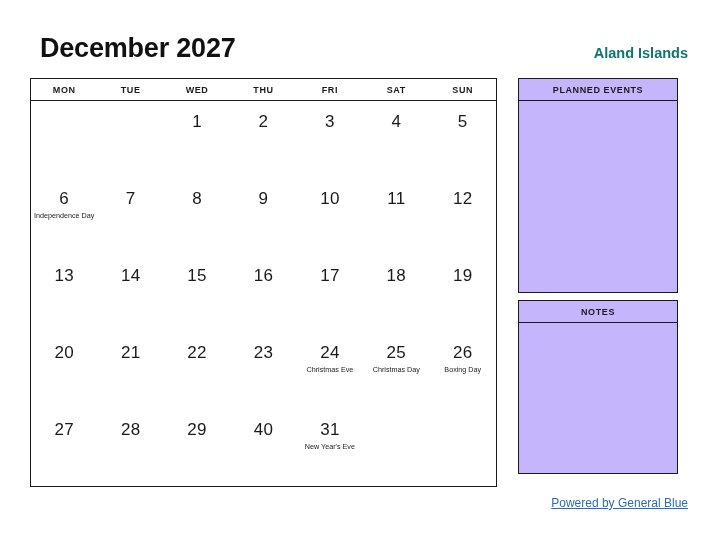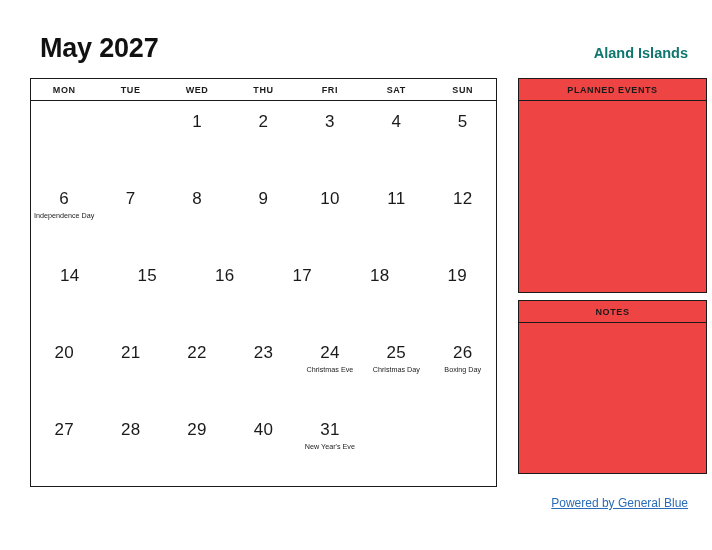--- a/index.html
+++ b/index.html
@@ -103,24 +103,24 @@
   }
   .day-cell.empty .day-number,
   .day-cell.empty .day-event {
     visibility: hidden;
   }
 
   
   .side-panel {
     position: absolute;
     left: 518px;
-    width: 189px;
+    width: 160px;
     border: 1.4px solid #1a1a1a;
     box-sizing: border-box;
-    background: #ef4444;
+    background: #c4b5fd;
   }
   #planned-events-panel {
     top: 78px;
     height: 215px;
   }
   #notes-panel {
     top: 300px;
     height: 174px;
   }
   .panel-header {
@@ -149,21 +149,21 @@
     color: #2b6cb8;
     text-decoration: underline;
     line-height: 13px;
     white-space: nowrap;
     cursor: pointer;
   }
 </style>
 </head>
 <body>
 
-<div id="page-title">May 2027</div>
+<div id="page-title">December 2027</div>
 <div id="region-title">Aland Islands</div>
 
 <div id="calendar">
   <div id="weekday-header">
       <div class="weekday-cell">MON</div>
       <div class="weekday-cell">TUE</div>
       <div class="weekday-cell">WED</div>
       <div class="weekday-cell">THU</div>
       <div class="weekday-cell">FRI</div>
       <div class="weekday-cell">SAT</div>
@@ -212,20 +212,23 @@
         </div>
         <div class="day-cell">
           <div class="day-number">11</div>
         </div>
         <div class="day-cell">
           <div class="day-number">12</div>
         </div>
       </div>
       <div class="week-row">
         <div class="day-cell">
+          <div class="day-number">13</div>
+        </div>
+        <div class="day-cell">
           <div class="day-number">14</div>
         </div>
         <div class="day-cell">
           <div class="day-number">15</div>
         </div>
         <div class="day-cell">
           <div class="day-number">16</div>
         </div>
         <div class="day-cell">
           <div class="day-number">17</div>

